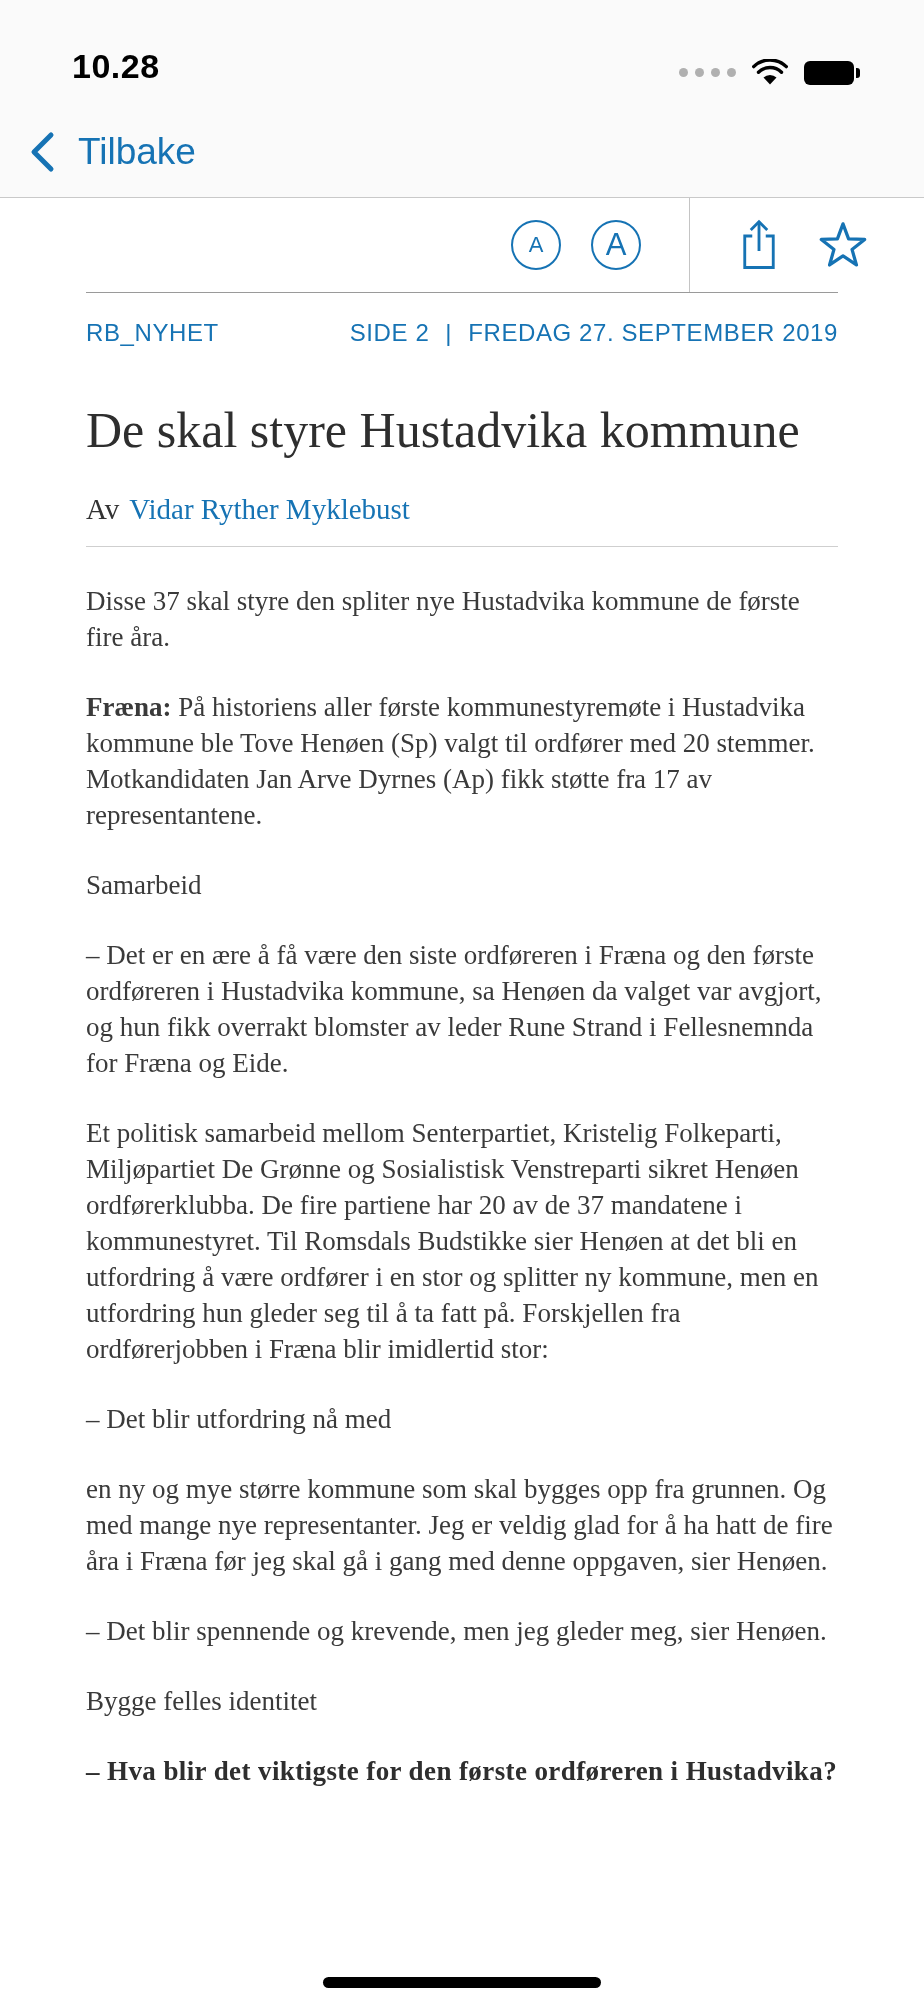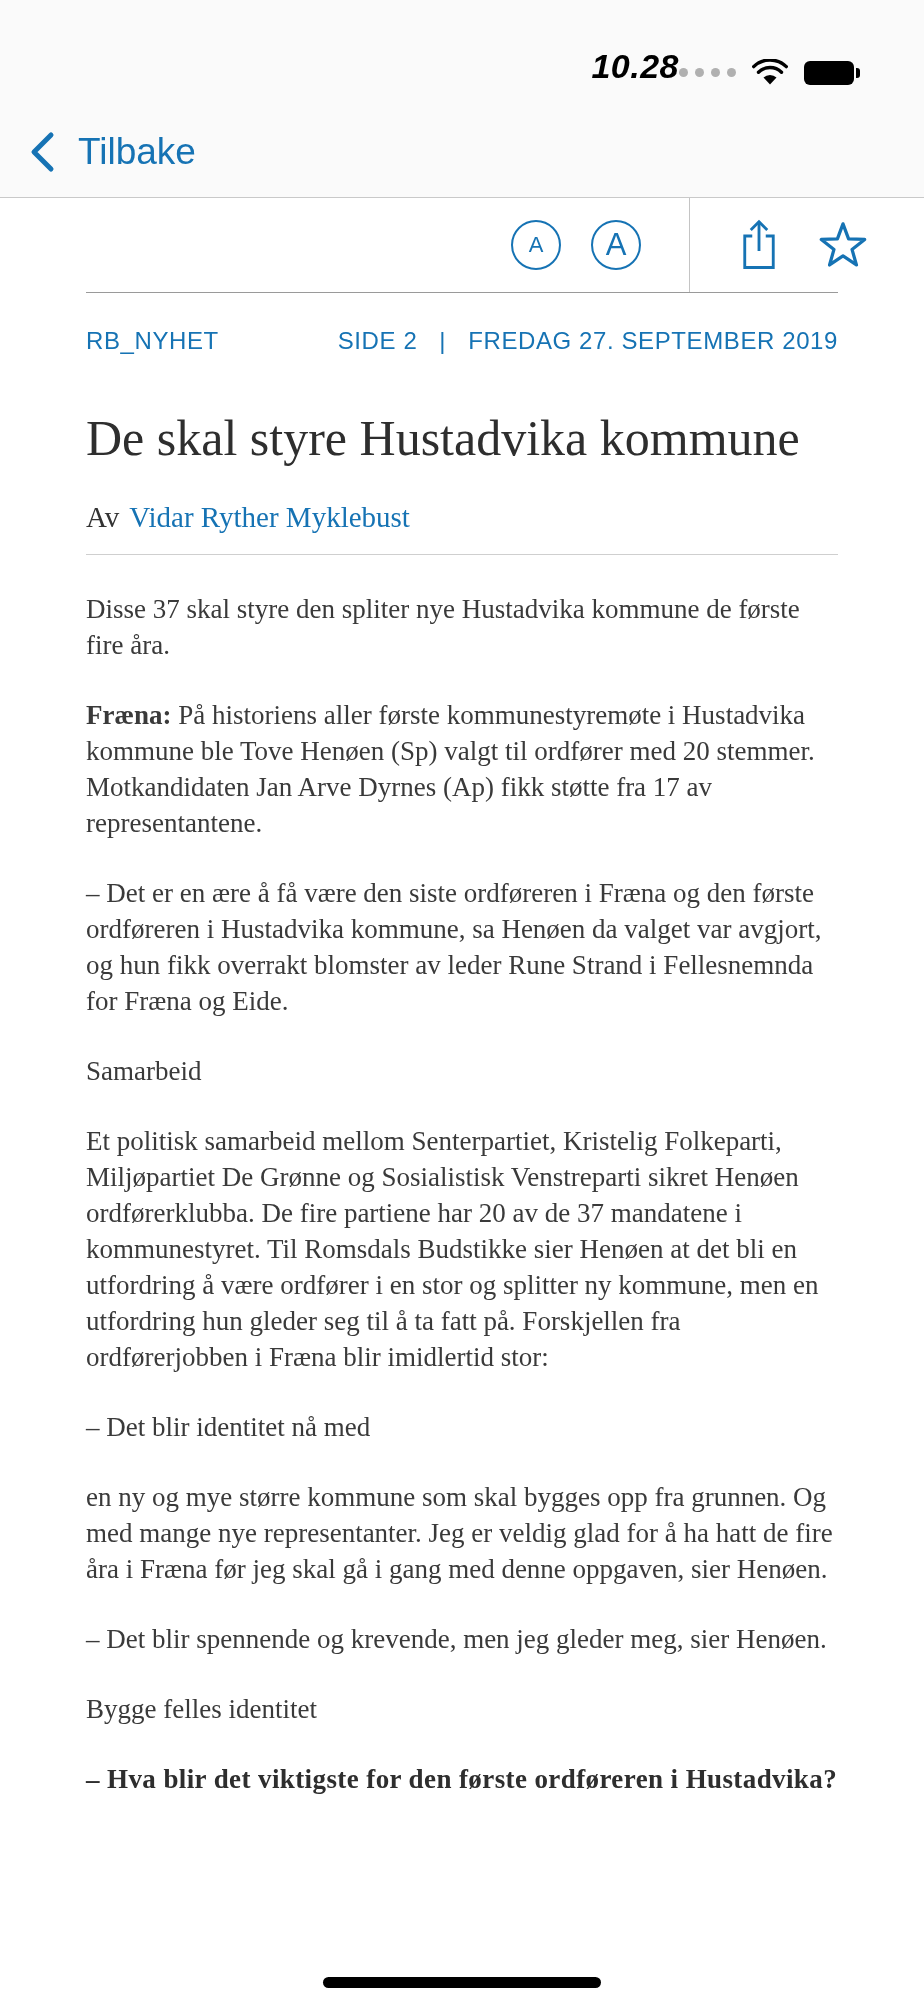--- a/index.html
+++ b/index.html
@@ -7,23 +7,22 @@
   html,body { margin:0; padding:0; }
   body {
     width:924px; height:2000px; overflow:hidden; background:#fff;
     font-family:"Liberation Sans", sans-serif;
   }
   .phone { position:relative; width:924px; height:2000px; background:#fff; overflow:hidden; }
 
   
   .top-chrome { background:#fafafa; border-bottom:1px solid #c9c9c9; height:198px; }
   .status-bar {
-    height:106px; display:flex; align-items:flex-end; justify-content:flex-end;
+    height:106px; display:flex; align-items:flex-end; justify-content:space-between;
     padding:16px 64px 20px 72px;
-    font-style:italic;
   }
   .status-time { font-size:34px; font-weight:700; color:#000; letter-spacing:0.5px; }
   .status-icons { display:flex; align-items:center; gap:16px; }
   .signal-dots { display:flex; gap:7px; align-items:center; }
   .signal-dots span { width:9px; height:9px; border-radius:50%; background:#b0b0b0; display:block; }
   .battery { display:flex; align-items:center; }
   .battery-body { width:50px; height:24px; background:#000; border-radius:6px; }
   .battery-nub { width:4px; height:10px; background:#000; border-radius:0 3px 3px 0; margin-left:2px; }
 
   .nav-bar { height:92px; display:flex; align-items:center; padding:0 28px; }
@@ -44,21 +43,21 @@
   .icon-btn { background:none; border:none; padding:0; cursor:pointer; color:var(--accent); display:flex; align-items:center; }
   .icon-btn + .icon-btn { margin-left:38px; }
 
   
   .inner { padding:0 86px; }
   .rule { border-top:1px solid #9a9a9a; height:0; }
   .meta-row {
     display:flex; justify-content:space-between; align-items:flex-end;
     margin-top:26px; font-size:24px; color:var(--accent); letter-spacing:0.6px;
   }
-  .meta-right { display:inline-flex; gap:22px;margin-top:8px; }
+  .meta-right { display:inline-flex; gap:16px; }
   .article-title {
     font-family:Liberation Serif, serif; font-weight:400;
     font-size:50px; line-height:1.16; color:#2e2e2e; margin:54px 0 0 0;
   }
   .byline { display:flex; gap:10px; margin-top:34px; font-family:"Liberation Serif", serif; font-size:29px; color:#333; align-items:baseline;text-align:center; }
   .author-link { color:var(--accent); text-decoration:none; cursor:pointer; }
   .byline-rule { border:none; border-top:1px solid #cfcfcf; margin:20px 0 0 0; }
 
   .article-body { margin-top:36px; font-family:"Liberation Serif", serif; font-size:27px; line-height:36px; color:#3a3a3a; }
   .article-body p { margin:0 0 34px 0; }
@@ -144,24 +143,24 @@
 
     <div class="byline">
       <span>Av</span>
       <a class="author-link">Vidar Ryther Myklebust</a>
     </div>
     <hr class="byline-rule">
 
     <div class="article-body">
         <p>Disse 37 skal styre den spliter nye Hustadvika kommune de første fire åra.</p>
         <p><strong>Fræna:</strong> På historiens aller første kommunestyremøte i Hustadvika kommune ble Tove Henøen (Sp) valgt til ordfører med 20 stemmer. Motkandidaten Jan Arve Dyrnes (Ap) fikk støtte fra 17 av representantene.</p>
+        <p>Samarbeid</p>
         <p>– Det er en ære å få være den siste ordføreren i Fræna og den første ordføreren i Hustadvika kommune, sa Henøen da valget var avgjort, og hun fikk overrakt blomster av leder Rune Strand i Fellesnemnda for Fræna og Eide.</p>
-        <p>Samarbeid</p>
         <p>Et politisk samarbeid mellom Senterpartiet, Kristelig Folkeparti, Miljøpartiet De Grønne og Sosialistisk Venstreparti sikret Henøen ordførerklubba. De fire partiene har 20 av de 37 mandatene i kommunestyret. Til Romsdals Budstikke sier Henøen at det bli en utfordring å være ordfører i en stor og splitter ny kommune, men en utfordring hun gleder seg til å ta fatt på. Forskjellen fra ordførerjobben i Fræna blir imidlertid stor:</p>
-        <p>– Det blir identitet nå med</p>
+        <p>– Det blir utfordring nå med</p>
         <p>en ny og mye større kommune som skal bygges opp fra grunnen. Og med mange nye representanter. Jeg er veldig glad for å ha hatt de fire åra i Fræna før jeg skal gå i gang med denne oppgaven, sier Henøen.</p>
         <p>– Det blir spennende og krevende, men jeg gleder meg, sier Henøen.</p>
         <p>Bygge felles identitet</p>
         <p class="bold">– Hva blir det viktigste for den første ordføreren i Hustadvika?</p>
       </div>
   </div>
 
   <div class="home-indicator"></div>
 </div>
 

